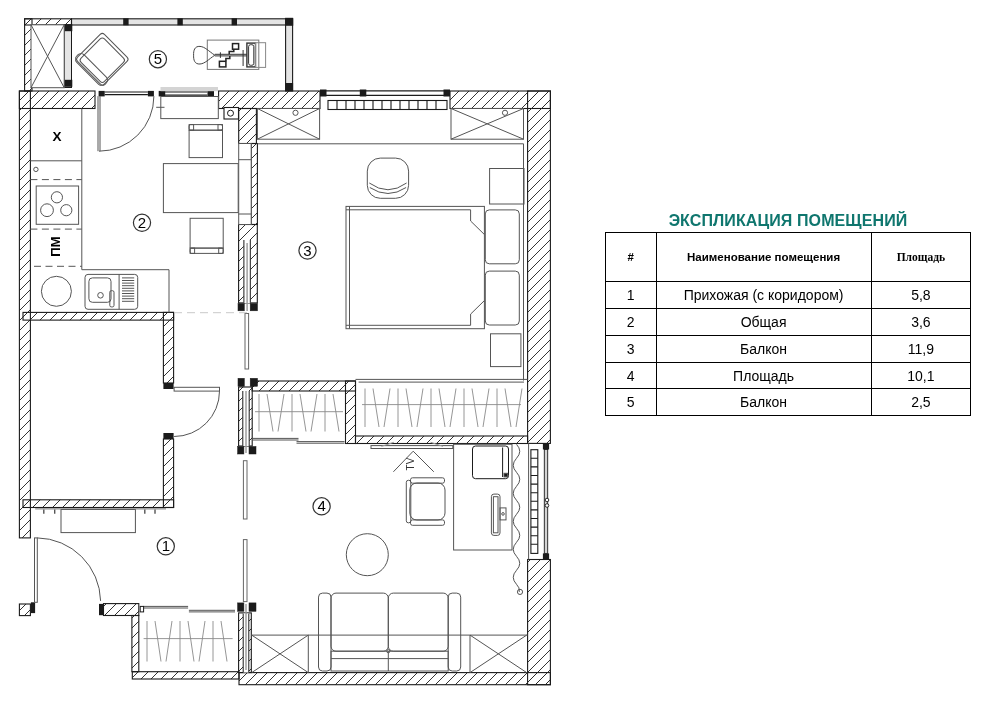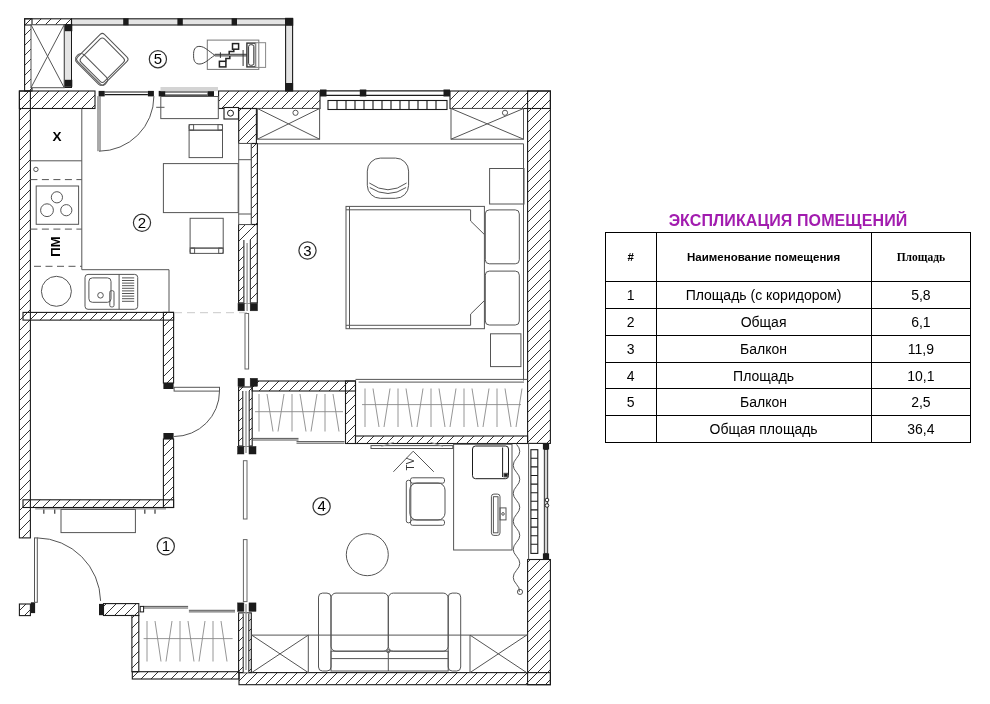--- a/index.html
+++ b/index.html
@@ -1,19 +1,19 @@
 <!DOCTYPE html>
 <html><head>
 <meta charset="utf-8">
 <style>
   html,body{margin:0;padding:0;background:#fff;width:990px;height:704px;overflow:hidden;}
   body{font-family:"Liberation Sans", sans-serif;position:relative;}
   #plan{position:absolute;left:0;top:0;}
   #ttl{position:absolute;left:605px;top:211.5px;width:366px;text-align:center;
-       font-weight:bold;font-size:16px;color:#a21caf;letter-spacing:0.1px;}
+       font-weight:bold;font-size:16px;color:#0f766e;letter-spacing:0.1px;}
   table.ex{position:absolute;left:604.6px;top:232.3px;border-collapse:collapse;
        table-layout:fixed;color:#000;}
   table.ex td{border:1.1px solid #000;text-align:center;vertical-align:middle;padding:0;}
   td.c1{width:50px;}
   td.c2{width:214px;}
   td.c3{width:98.6px;font-family:Liberation Serif, serif;}
   tr.hdr{height:48.6px;}
   tr.hdr td{font-weight:bold;font-size:11.5px;}
   tr.row{height:26.9px;}
   tr.row td{font-size:14px;}
@@ -359,42 +359,37 @@
 <div id="ttl">ЭКСПЛИКАЦИЯ ПОМЕЩЕНИЙ</div>
 <table class="ex">
  <tbody>
       <tr class="hdr">
         <td class="c1">#</td>
         <td class="c2">Наименование помещения</td>
         <td class="c3">Площадь</td>
       </tr>
  <tr class="row">
         <td>1</td>
-        <td>Площадь (с коридором)</td>
+        <td>Прихожая (с коридором)</td>
         <td>5,8</td>
       </tr>
  <tr class="row">
         <td>2</td>
         <td>Общая</td>
-        <td>6,1</td>
+        <td>3,6</td>
       </tr>
  <tr class="row">
         <td>3</td>
         <td>Балкон</td>
         <td>11,9</td>
       </tr>
  <tr class="row">
         <td>4</td>
         <td>Площадь</td>
         <td>10,1</td>
       </tr>
  <tr class="row">
         <td>5</td>
         <td>Балкон</td>
         <td>2,5</td>
       </tr>
- <tr class="row">
-        <td></td>
-        <td>Общая площадь</td>
-        <td>36,4</td>
-      </tr>
 </tbody>
   </table>
 
 </body></html>

